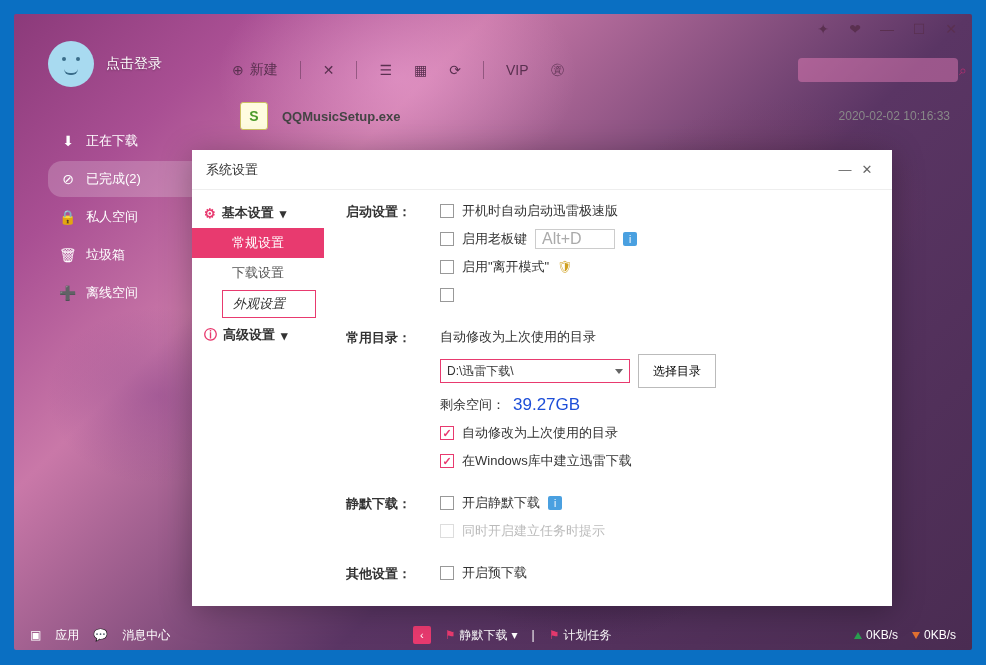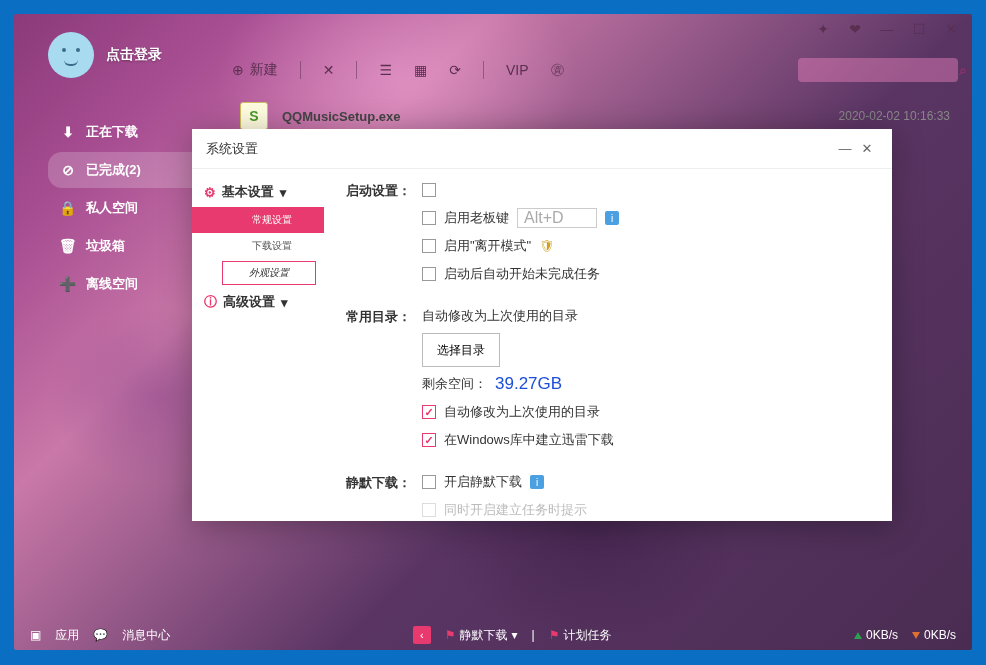--- a/index.html
+++ b/index.html
@@ -13,21 +13,21 @@
   position:absolute; inset:0;
   background:
     radial-gradient(ellipse 300px 200px at 40% 10%, rgba(255,180,230,0.4), transparent 60%),
     radial-gradient(ellipse 250px 180px at 80% 30%, rgba(120,60,100,0.5), transparent 60%),
     radial-gradient(ellipse 280px 220px at 60% 80%, rgba(60,30,70,0.6), transparent 55%),
     radial-gradient(ellipse 200px 160px at 15% 60%, rgba(140,70,140,0.5), transparent 55%);
   pointer-events:none;
 }
 .titlebar { position: absolute; top: 0; right: 0; height: 30px; display: flex; align-items: center; gap: 18px; padding: 0 14px; }
 .titlebar-icon { width: 14px; height: 14px; color: #5a3050; cursor: pointer; display:flex; align-items:center; justify-content:center; font-size:14px; }
-.sidebar { position: absolute; top: 18px; left: 0; width: 218px; height: 600px; padding: 0 0 0 34px; font-weight: bold; }
+.sidebar { position: absolute; top: 27px; left: 0; width: 218px; height: 600px; padding: 0 0 0 34px; }
 .avatar-block { display: flex; align-items: center; gap: 12px; margin-bottom: 36px; }
 .avatar { width: 46px; height: 46px; border-radius: 50%; background: #a8daf0; position: relative; }
 .avatar::before, .avatar::after { content:""; position:absolute; top:16px; width:4px; height:4px; border-radius:50%; background:#3a6d8a;}
 .avatar::before{left:14px}.avatar::after{right:14px}
 .avatar .mouth{position:absolute;bottom:12px;left:16px;width:14px;height:6px;border-bottom:2px solid #3a6d8a;border-radius:0 0 10px 10px}
 .login-text { color: #fff; font-size: 14px; text-shadow: 0 1px 2px rgba(0,0,0,.3); }
 .nav-item { display: flex; align-items: center; gap: 10px; padding: 9px 12px; color: #fff; font-size: 13px; cursor: pointer; border-radius: 14px; margin: 2px 10px 2px 0; }
 .nav-item.active { background: rgba(255,255,255,0.2); }
 .nav-icon { width: 16px; height: 16px; display:inline-flex; align-items:center; justify-content:center; font-size:14px; }
 .topbar { position: absolute; top: 38px; left: 218px; right: 14px; height: 36px; display: flex; align-items: center; gap: 22px; }
@@ -42,35 +42,35 @@
 .filetime{margin-left:auto;color:#888;font-size:12px}
 .bottombar { position:absolute; bottom:0; left:0; right:0; height:30px; display:flex; align-items:center; padding:0 16px; gap:14px; color:#fff; font-size:12px;}
 .bottombar .spacer{flex:1}
 .bottombar .chevron{width:18px;height:18px;background:#e83a6f;color:#fff;display:flex;align-items:center;justify-content:center;font-size:11px;border-radius:2px}
 .bottombar .tag{display:flex;align-items:center;gap:4px}
 .bottombar .speed{display:flex;align-items:center;gap:4px}
 .bottombar .arrow{width:0;height:0;border-left:4px solid transparent;border-right:4px solid transparent}
 .arrow.up{border-bottom:7px solid #2aa050}.arrow.down{border-top:7px solid #e07030}
 
 
-.dialog { position: absolute; top: 115px; left: 178px; width: 700px; height: 392px; background: #fff; box-shadow: 0 4px 30px rgba(0,0,0,.3); display:flex; flex-direction:column; }
+.dialog { position: absolute; top: 136px; left: 178px; width: 700px; height: 456px; background: #fff; box-shadow: 0 4px 30px rgba(0,0,0,.3); display:flex; flex-direction:column; }
 .dialog-head { height: 40px; display:flex; align-items:center; padding:0 14px; border-bottom:1px solid #eee; }
 .dialog-title { font-size: 13px; color:#333; }
 .dialog-head .sp{flex:1}
 .win-btn{width:22px;height:22px;display:flex;align-items:center;justify-content:center;color:#666;cursor:pointer;font-size:13px}
 .dialog-body { flex:1; display:flex; overflow:hidden;}
 .d-sidebar { width: 132px; padding: 8px 0; }
 .cat { display:flex; align-items:center; gap:6px; padding: 6px 12px; font-size:13px; color:#555; cursor:pointer; }
 .cat .gear{color:#e83a6f}
 .cat.bold{font-weight:bold;color:#333}
-.sub { padding: 6px 12px 6px 40px; font-size:10px; color:#555; cursor:pointer; position:relative;text-align:center; }
+.sub { padding: 6px 12px 6px 40px; font-size:13px; color:#555; cursor:pointer; position:relative; }
 .sub.active { background:#e83a6f; color:#fff; }
 .sub.selected { border:1px solid #e83a6f; color:#333; margin: 2px 8px 2px 30px; padding:4px 10px;font-style:italic; }
 .d-content { flex:1; padding: 10px 22px; font-size:13px; color:#333; overflow:auto; }
-.section { display:flex; margin-bottom: 14px; }
+.section { display:flex; margin-bottom: 14px; gap: 18px; }
 .section-label { width: 76px; font-weight:bold; padding-top:3px; }
 .section-body { flex:1; }
 .row { display:flex; align-items:center; gap:8px; margin-bottom:6px; min-height:22px; }
 .cb { width:14px; height:14px; border:1px solid #999; background:#fff; display:inline-flex; align-items:center; justify-content:center; font-size:11px; cursor:pointer; }
 .cb.checked{border-color:#e83a6f}
 .cb.checked::after{content:"✓";color:#e83a6f;font-weight:bold}
 .pathbox{flex:0 0 190px;height:24px;border:1px solid #e83a6f;padding:0 18px 0 6px;font-size:12px;display:flex;align-items:center;position:relative}
 .pathbox::after{content:"";position:absolute;right:6px;top:9px;width:0;height:0;border-left:4px solid transparent;border-right:4px solid transparent;border-top:5px solid #666}
 .btn{height:24px;padding:16px 14px;border:1px solid #bbb;background:#fff;font-size:12px;cursor:pointer;display:inline-flex;align-items:center}
 .shortcut-box{width:80px;height:20px;border:1px solid #ccc;font-size:16px;color:#aaa;display:flex;align-items:center;padding:0 6px}
@@ -199,46 +199,47 @@
           <span>▾</span>
         </div>
       </div>
       <div class="d-content">
 
         <div class="section">
           <div class="section-label">启动设置：</div>
           <div class="section-body">
             <div class="row">
                 <span class="cb"></span>
+                <span>开机时自动启动迅雷极速版</span>
               </div>
             <div class="row">
                 <span class="cb"></span>
                 <span>启用老板键</span>
               <div class="shortcut-box">Alt+D</div>
               <span class="info-badge">i</span>
             </div>
             <div class="row">
                 <span class="cb"></span>
                 <span>启用"离开模式"</span>
                 <span class="shield">🛡</span>
               </div>
             <div class="row">
                 <span class="cb"></span>
-                <span>启动后自动开始未完成任务</span>
               </div>
           </div>
         </div>
 
         <div class="section">
           <div class="section-label">常用目录：</div>
           <div class="section-body">
             <div class="row">
                 <span>自动修改为上次使用的目录</span>
               </div>
             <div class="row">
+              <div class="pathbox">D:\迅雷下载\</div>
               <button class="btn">选择目录</button>
             </div>
             <div class="row">
                 <span>剩余空间：</span>
                 <span class="freespace">39.27GB</span>
               </div>
             <div class="row">
                 <span class="cb checked"></span>
                 <span>自动修改为上次使用的目录</span>
               </div>

